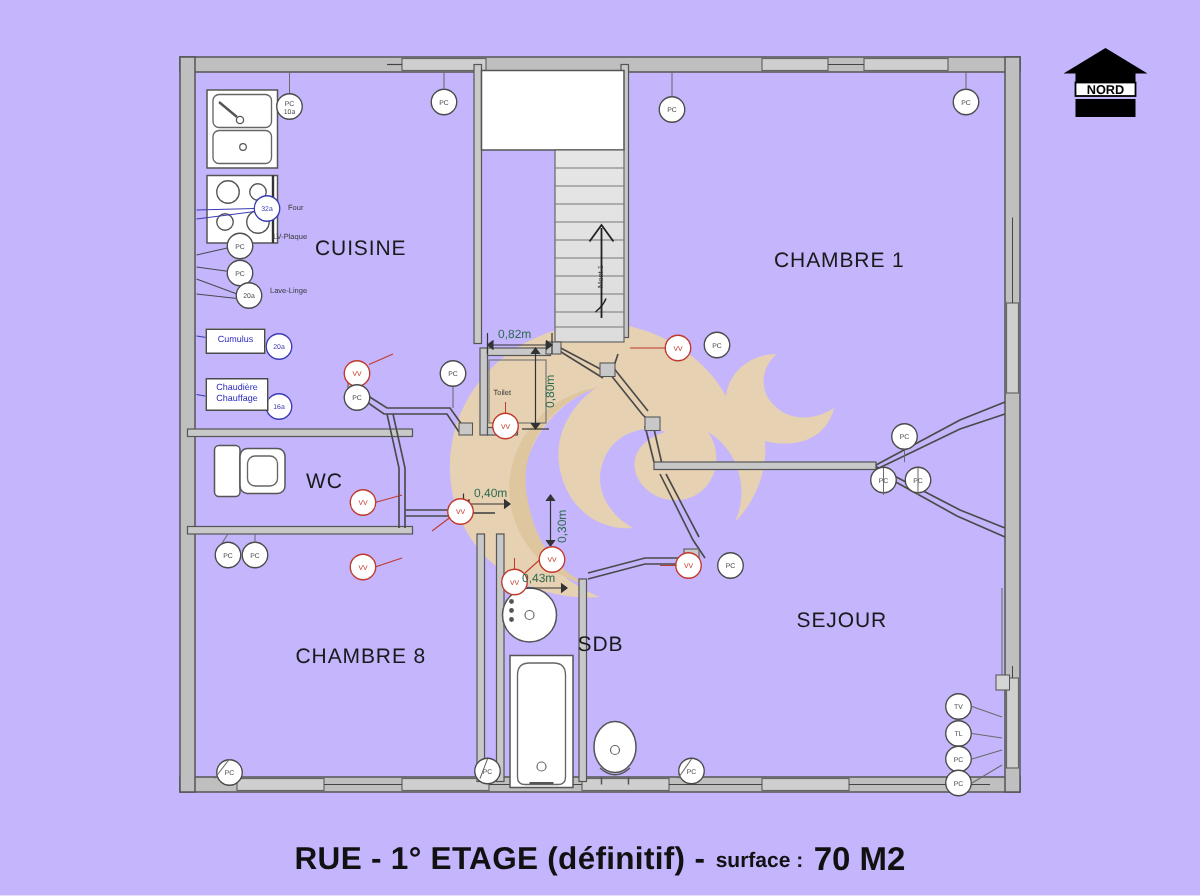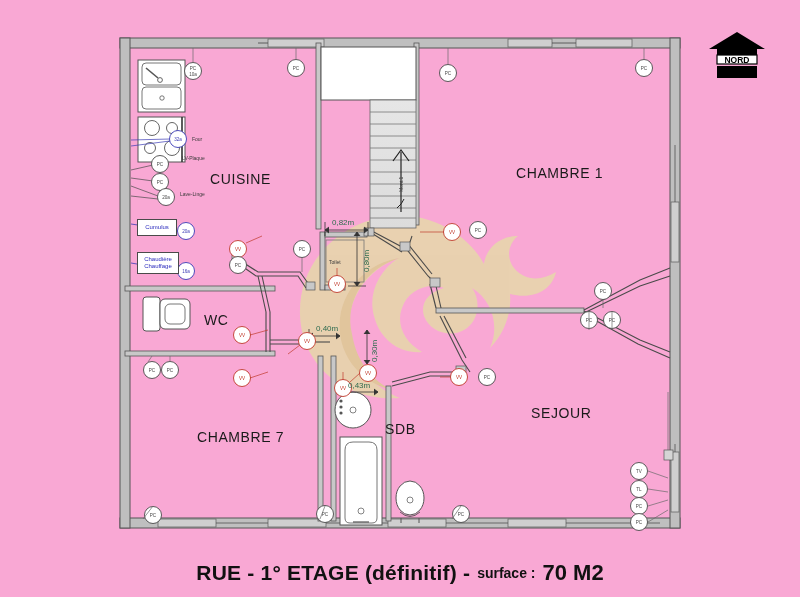--- a/index.html
+++ b/index.html
@@ -1,17 +1,17 @@
 <!DOCTYPE html>
 <html><head>
 <meta charset="utf-8">
 <style>
   html,body{margin:0;padding:0;background:#ffffff;}
   body{width:800px;height:597px;overflow:hidden;font-family:"Liberation Sans",sans-serif;}
-  #stage{position:relative;width:800px;height:597px;background:#f9a8d4;}
+  #stage{position:relative;width:800px;height:597px;background:#c4b5fd;}
 
   
   .compass{position:absolute;left:706px;top:30px;width:62px;height:52px;}
   .compass svg{display:block;}
 
   
   #planwrap{position:absolute;left:0;top:0;width:800px;height:545px;}
 
   
   .rlabel{position:absolute;font-family:"Liberation Sans",sans-serif;
@@ -466,25 +466,25 @@
     </g>
 
     <g>
       <line x1="668" y1="450" x2="668" y2="392" stroke="#777" stroke-width="0.8"></line>
       <rect x="664" y="450" width="9" height="10" fill="#d5d5d5" stroke="#555" stroke-width="0.7"></rect>
     </g>
 
   </svg>
   </div>
 
-  <div class="rlabel" style="left:210px;top:171px;">CUISINE</div>
+  <div class="rlabel" style="left:210px;top:157px;">CUISINE</div>
   <div class="rlabel" style="left:516px;top:165px;">CHAMBRE 1</div>
   <div class="rlabel" style="left:204px;top:312px;">WC</div>
   <div class="rlabel" style="left:385px;top:421px;">SDB</div>
-  <div class="rlabel" style="left:197px;top:429px;">CHAMBRE 7</div>
+  <div class="rlabel" style="left:197px;top:429px;">CHAMBRE 8</div>
   <div class="rlabel" style="left:531px;top:405px;">SEJOUR</div>
 
   <div class="dim" style="left:332px;top:218px;">0,82m</div>
   <div class="dim v" style="left:362px;top:272px;">0,80m</div>
   <div class="dim" style="left:316px;top:324px;">0,40m</div>
   <div class="dim v" style="left:370px;top:362px;">0,30m</div>
   <div class="dim" style="left:348px;top:381px;">0,43m</div>
 
   <div class="eqbox" style="left:137px;top:219px;width:40px;height:17px;">Cumulus</div>
   <div class="eqbox" style="left:137px;top:252px;width:42px;height:22px;">Chaudière Chauffage</div>

